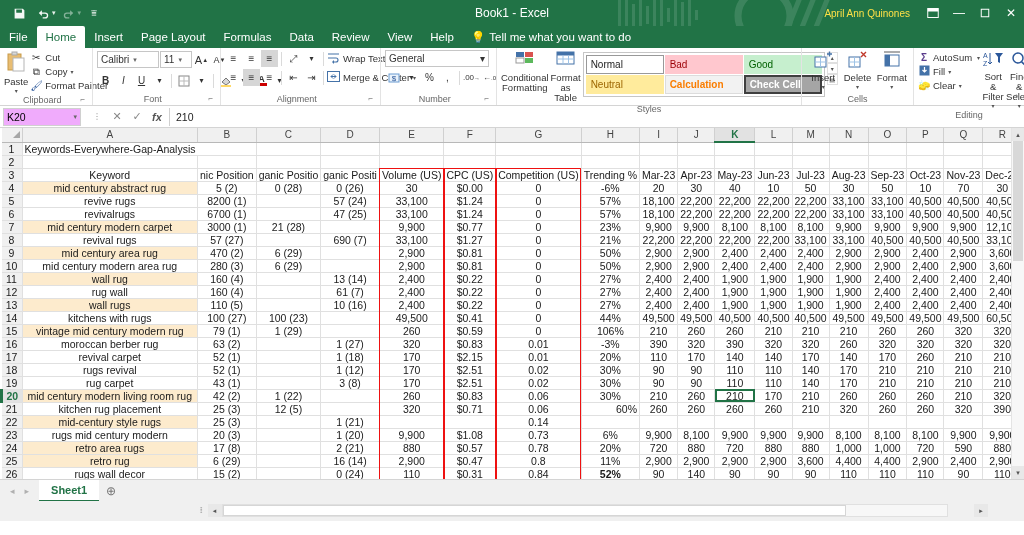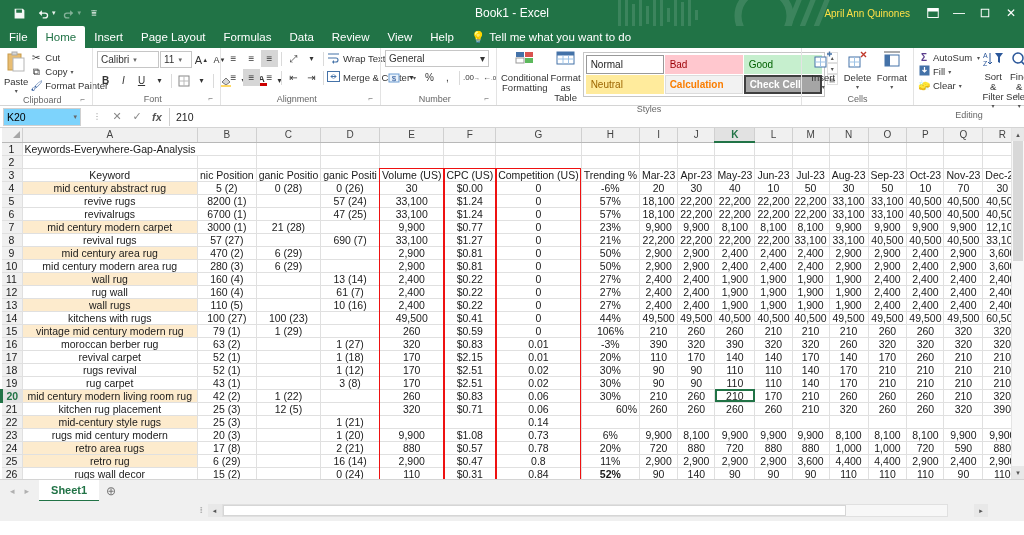--- a/index.html
+++ b/index.html
@@ -96,21 +96,21 @@
   .sc-good{ background:#c6efce; color:#006100; border-color:#c6efce;}
   .sc-neutral{ background:#ffeb9c; color:#9c6500; border-color:#ffeb9c;}
   .sc-calc{ background:#f2f2f2; color:#fa7d00; border-color:#dcdcdc; font-weight:bold;}
   .sc-check{ background:#a5a5a5; color:#fff; border:2px solid #3f3f3f; font-weight:bold;}
   .spin{ display:flex;flex-direction:column;justify-content:space-between; margin-left:2px; padding:2px 0;}
   .spin div{ width:11px;height:11px;display:flex;align-items:center;justify-content:center;font-size:6px;color:#555;border:1px solid #e0e0e0;}
   .acc-red{color:#c00;} .acc-blue{color:#2b579a;}
   
   .fbar{ height:22px; display:flex; align-items:center; background:#fff; border-bottom:1px solid #d4d4d4;}
   .namebox{
-    width:78px; height:18px; margin-left:3px; border:1px solid #d0d0d0; background:#7dd3fc;
+    width:78px; height:18px; margin-left:3px; border:1px solid #d0d0d0; background:#f0abfc;
     display:flex;align-items:center;justify-content:space-between;padding:0 3px; font-size:10.5px;
   }
   .fb-tools{ display:flex; align-items:center; gap:0; padding:0 2px; margin-left:4px;}
   .fb-tools .g{ width:20px;height:18px;display:flex;align-items:center;justify-content:center;font-size:11px;color:#888;}
   .fb-input{
     flex:1; height:18px; border-left:1px solid #d0d0d0; padding-left:6px;
     display:flex;align-items:center; font-size:10.5px; color:#222; margin-right:12px;
   }
   
   .gridwrap{ position:relative; height:351px; overflow:hidden; background:#fff;}

